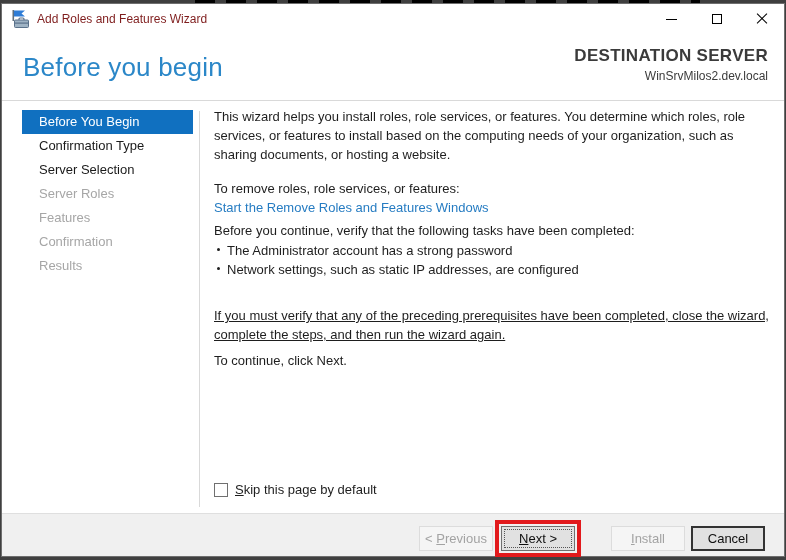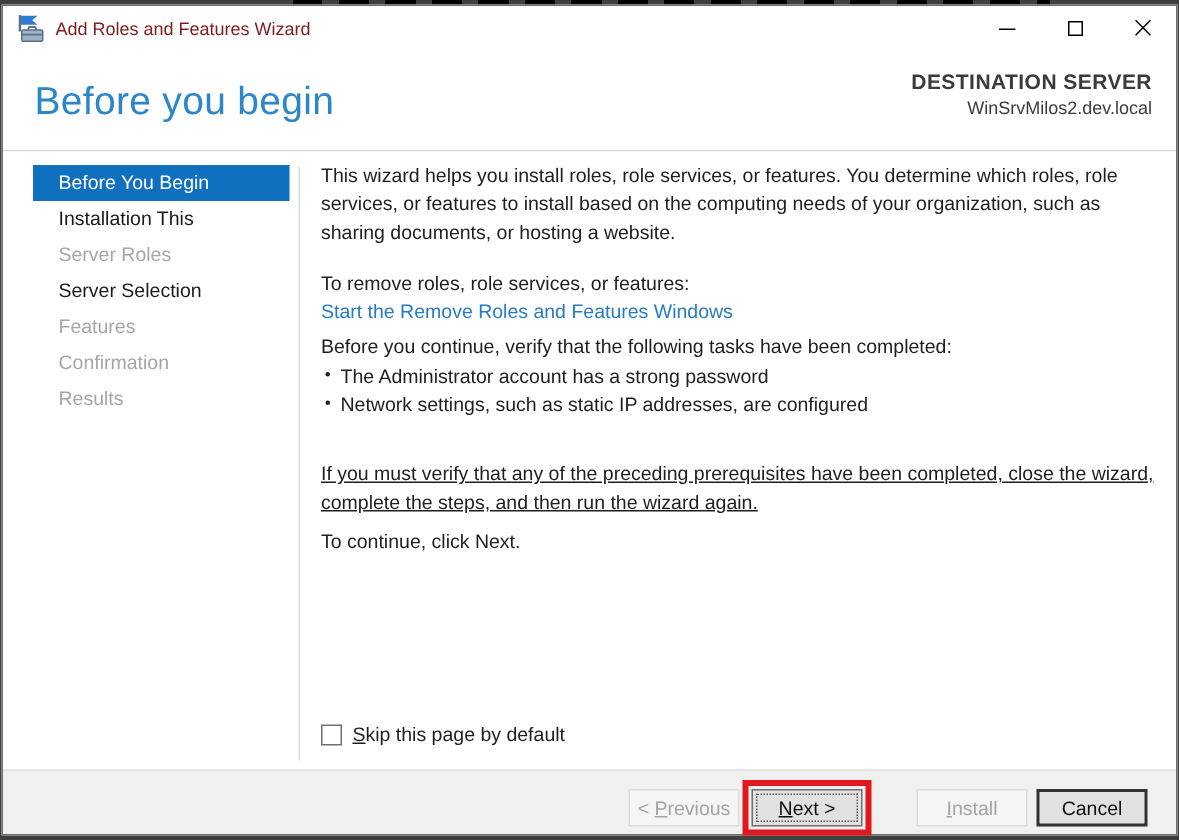--- a/index.html
+++ b/index.html
@@ -18,21 +18,21 @@
   .cap-min { right:90px; } .cap-max { right:45px; } .cap-close { right:0; }
   .glyph-min { width:11px; height:1px; background:#000; display:block; }
   .glyph-max { width:10px; height:10px; border:1px solid #000; display:block; }
   .glyph-close { position:relative; width:12px; height:12px; display:block; }
   .glyph-close::before,.glyph-close::after { content:""; position:absolute; left:-1px; top:5px; width:14px; height:1px; background:#000; }
   .glyph-close::before { transform:rotate(45deg); } .glyph-close::after { transform:rotate(-45deg); }
   
   .header { position:absolute; left:0; top:30px; right:0; height:67px; background:#fff; border-bottom:1px solid #d9d9d9; }
   .page-title { position:absolute; left:21px; top:18px; font-size:26px; font-weight:400; color:var(--heading,#2b87c8); letter-spacing:0.2px; }
   .dest { position:absolute; right:16px; top:12px; text-align:right; color:#3b3b3b; }
-  .dest .dest-label { font-size:14px; font-weight:bold; letter-spacing:0.3px; }
+  .dest .dest-label { font-size:17px; font-weight:bold; letter-spacing:0.3px; }
   .dest .dest-server { font-size:12px; margin-top:3px; }
   
   .content { position:absolute; left:0; top:97px; right:0; height:414px; background:#fff; }
   .nav { position:absolute; left:20px; top:9px; width:171px; }
   .nav-item { height:24px; line-height:24px; padding-left:17px; font-size:13px; white-space:nowrap; }
   .nav-item.selected { background:var(--nav-selected,#1070c0); color:#fff; }
   .nav-item.enabled { color:#1a1a1a; }
   .nav-item.disabled { color:#a6a6a6; }
   .vsep { position:absolute; left:197px; top:10px; bottom:8px; width:1px; background:#d9d9d9; }
   .main { position:absolute; left:212px; top:0; width:558px; height:100%; font-size:13px; color:#1e1e1e; line-height:19px; }
@@ -98,23 +98,23 @@
       <div class="dest">
         <div class="dest-label">DESTINATION SERVER</div>
         <div class="dest-server">WinSrvMilos2.dev.local</div>
       </div>
     </div>
 
     <div class="content">
 
       <div class="nav">
         <div class="nav-item selected">Before You Begin</div>
-        <div class="nav-item enabled">Installation This</div>
+        <div class="nav-item enabled">Confirmation Type</div>
+        <div class="nav-item enabled">Server Selection</div>
         <div class="nav-item disabled">Server Roles</div>
-        <div class="nav-item enabled">Server Selection</div>
         <div class="nav-item disabled">Features</div>
         <div class="nav-item disabled">Confirmation</div>
         <div class="nav-item disabled">Results</div>
       </div>
       <div class="vsep"></div>
 
       <div class="main">
         <p class="blk b-intro">This wizard helps you install roles, role services, or features. You determine which roles, role services, or features to install based on the computing needs of your organization, such as sharing documents, or hosting a website.</p>
 
         <div class="blk b-remove">

